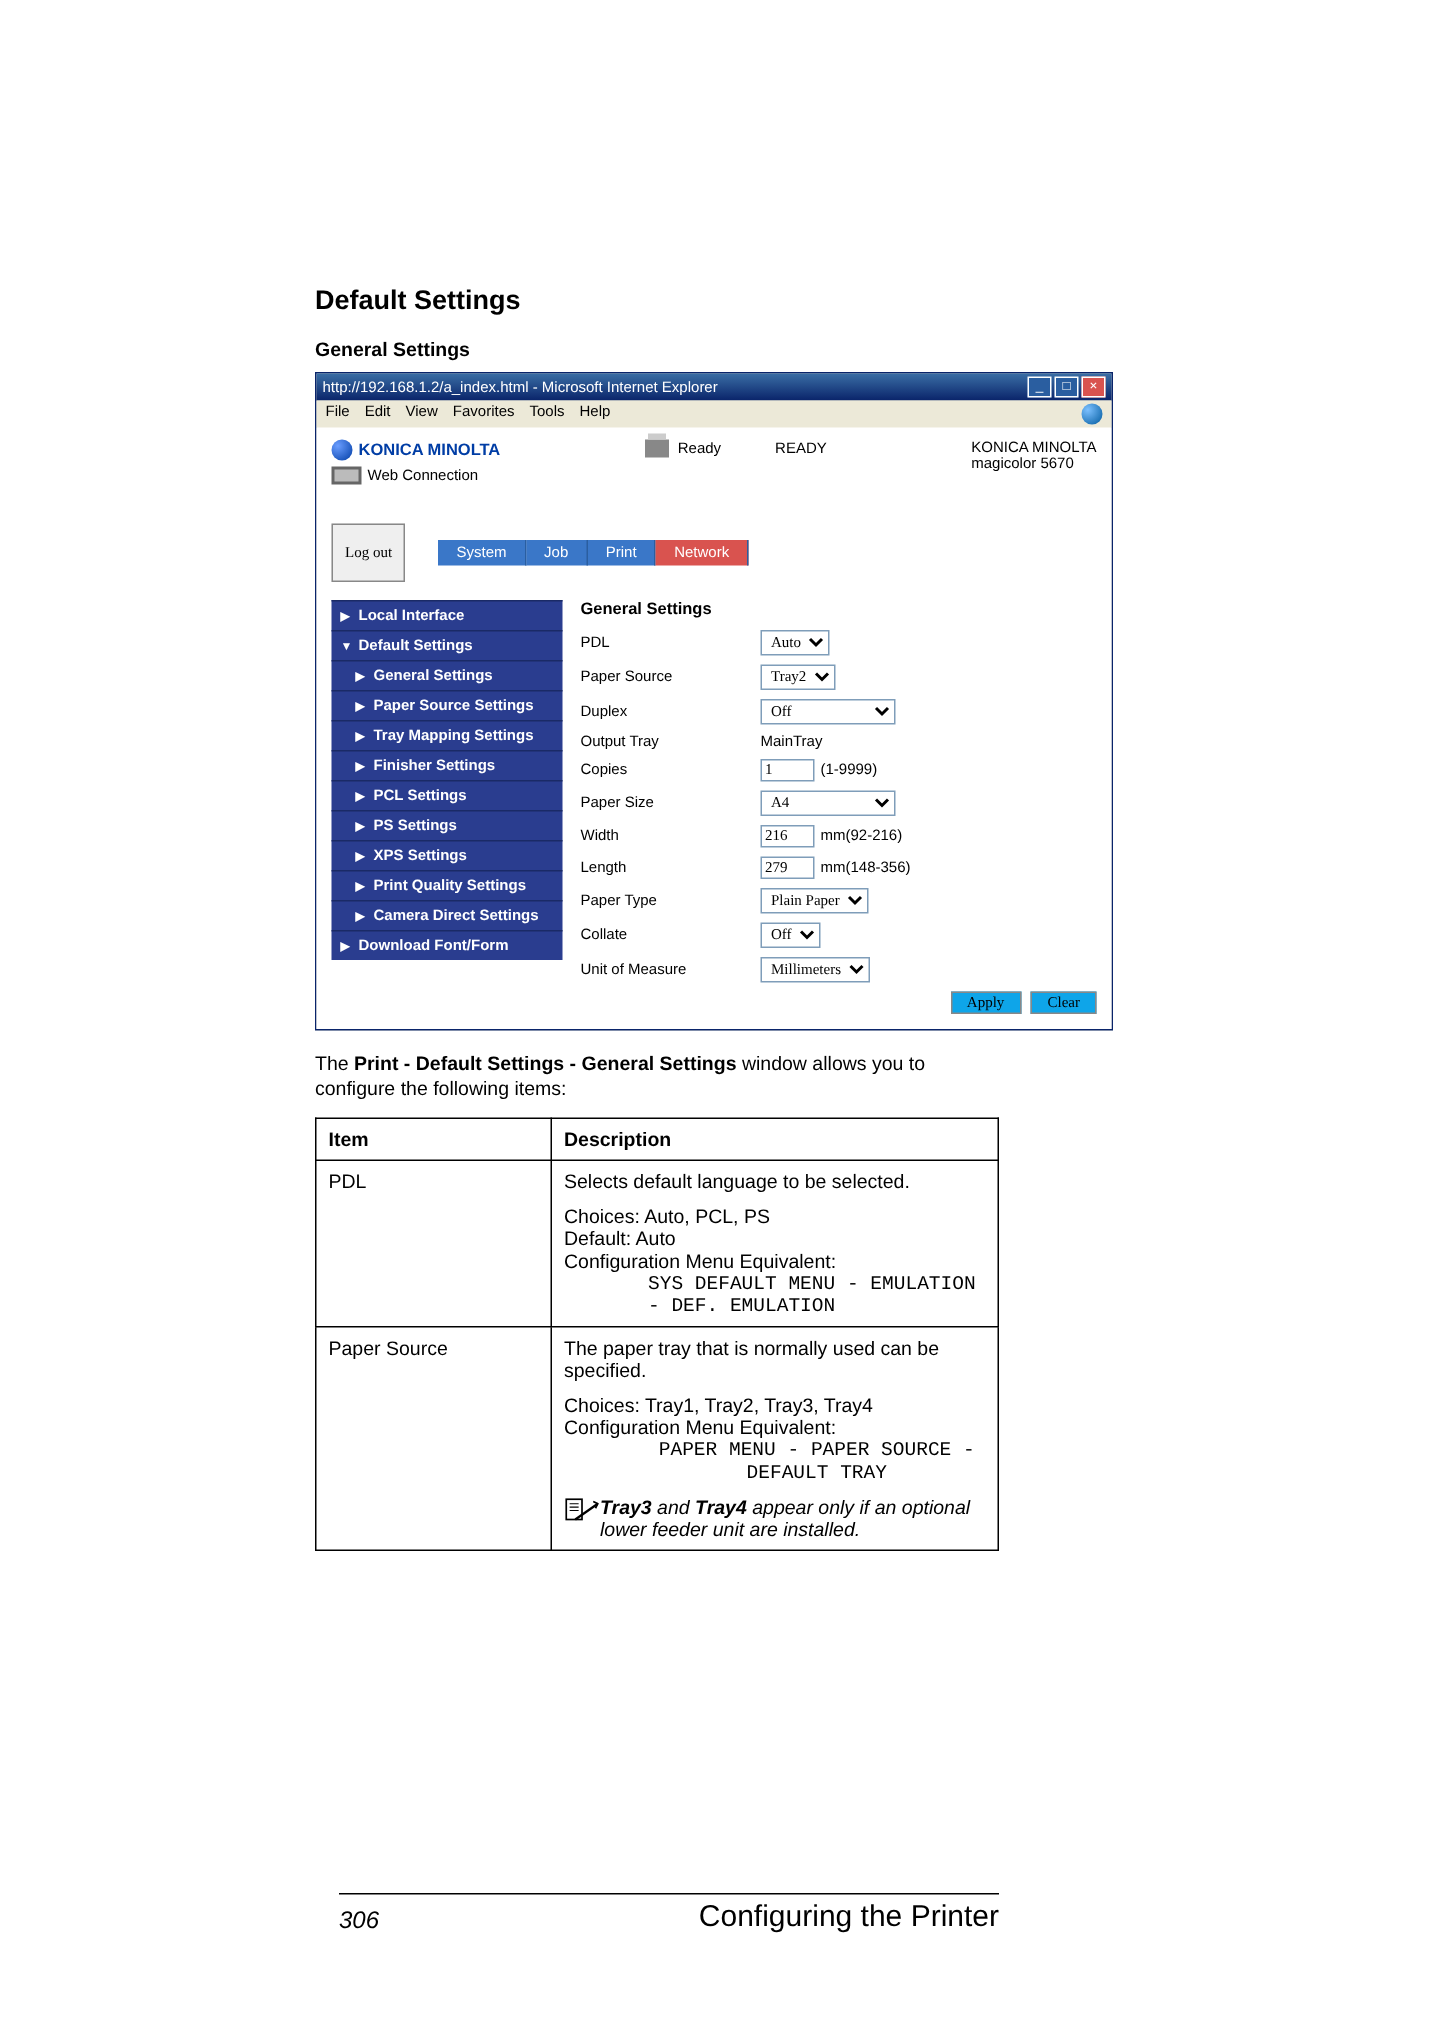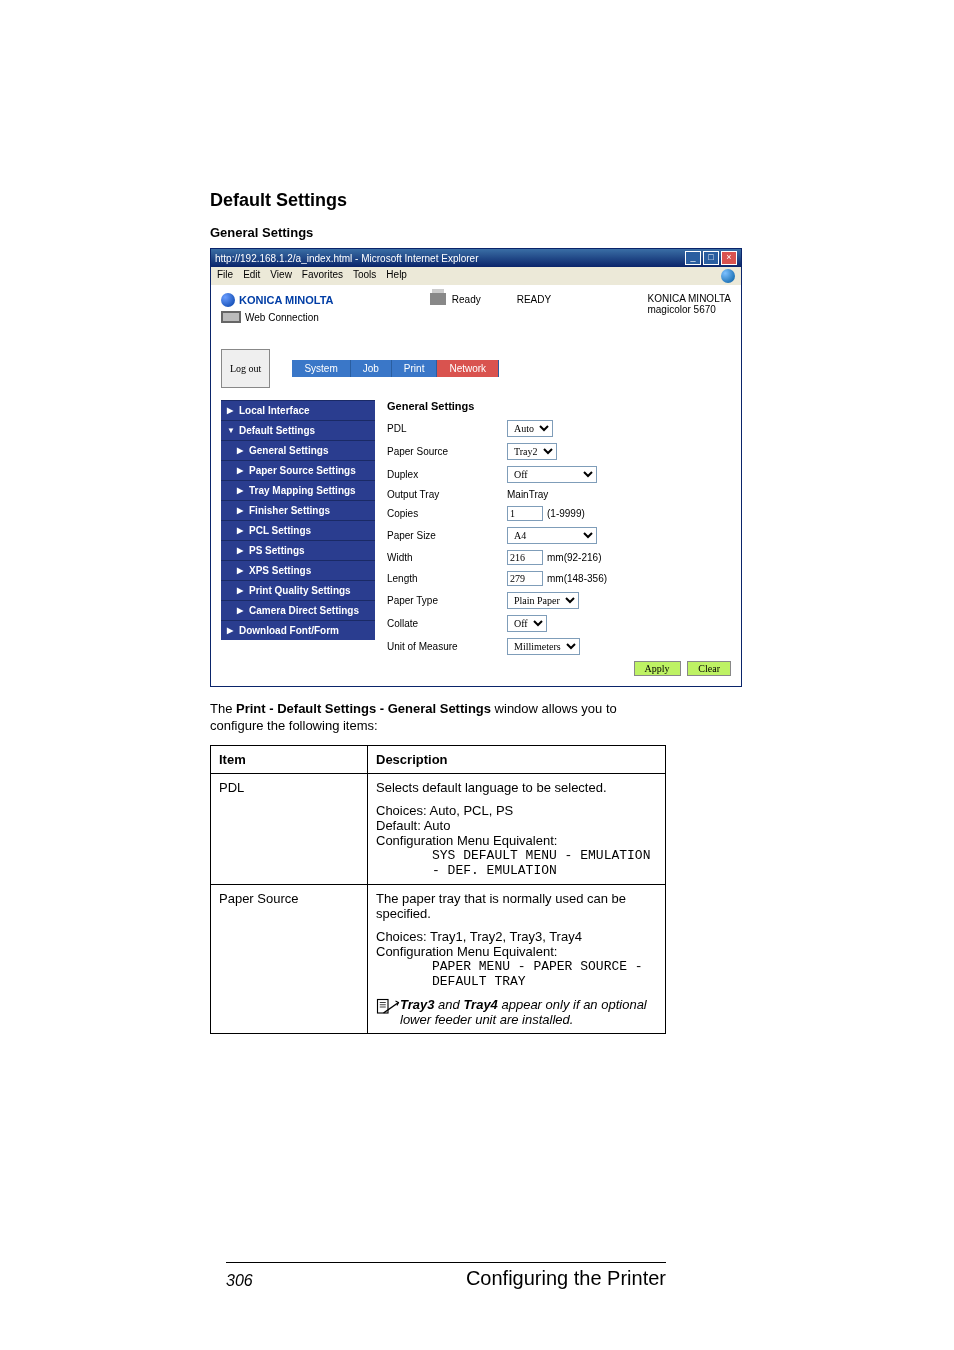--- a/index.html
+++ b/index.html
@@ -208,21 +208,21 @@
   }
   .form-row .control input { width: 30px; }
   .form-row .control .suffix { margin-left: 4px; color:#000; font-size:10px; }
   .button-row {
     text-align: right;
     margin-top: 4px;
   }
   .button-row button {
     font: 10px Tahoma;
     padding: 1px 10px;
-    background: #bef264;
+    background: #0ea5e9;
     border: 1px solid #888;
     margin-left: 4px;
   }
 
   
   p.caption {
     margin: 14px 0 10px 0;
     font-size: 13px;
     color: #000;
     line-height: 1.3;
@@ -465,21 +465,21 @@
         <div>Configuration Menu Equivalent:</div>
         <div class="mono" style="padding-left:56px;">SYS DEFAULT MENU - EMULATION - DEF. EMULATION</div>
       </td>
     </tr>
     <tr>
       <td class="item-cell">Paper Source</td>
       <td>
         <div>The paper tray that is normally used can be specified.</div>
         <div style="margin-top:8px;">Choices: Tray1, Tray2, Tray3, Tray4</div>
         <div>Configuration Menu Equivalent:</div>
-        <div class="mono" style="padding-left:56px;">PAPER MENU - PAPER SOURCE - DEFAULT TRAY</div>
+        <div class="mono" style="padding-left:56px;text-align:center;">PAPER MENU - PAPER SOURCE - DEFAULT TRAY</div>
         <div class="note-row">
           <div class="note-icon">
             <svg viewBox="0 0 32 24">
               <rect x="2" y="2" width="14" height="18" fill="none" stroke="#000" stroke-width="1.5"></rect>
               <line x1="5" y1="6" x2="13" y2="6" stroke="#000"></line>
               <line x1="5" y1="9" x2="13" y2="9" stroke="#000"></line>
               <line x1="5" y1="12" x2="13" y2="12" stroke="#000"></line>
               <path d="M10 20 L30 6" stroke="#000" stroke-width="2" fill="none"></path>
               <path d="M26 4 L30 6 L28 10" stroke="#000" stroke-width="1.5" fill="none"></path>
             </svg>

